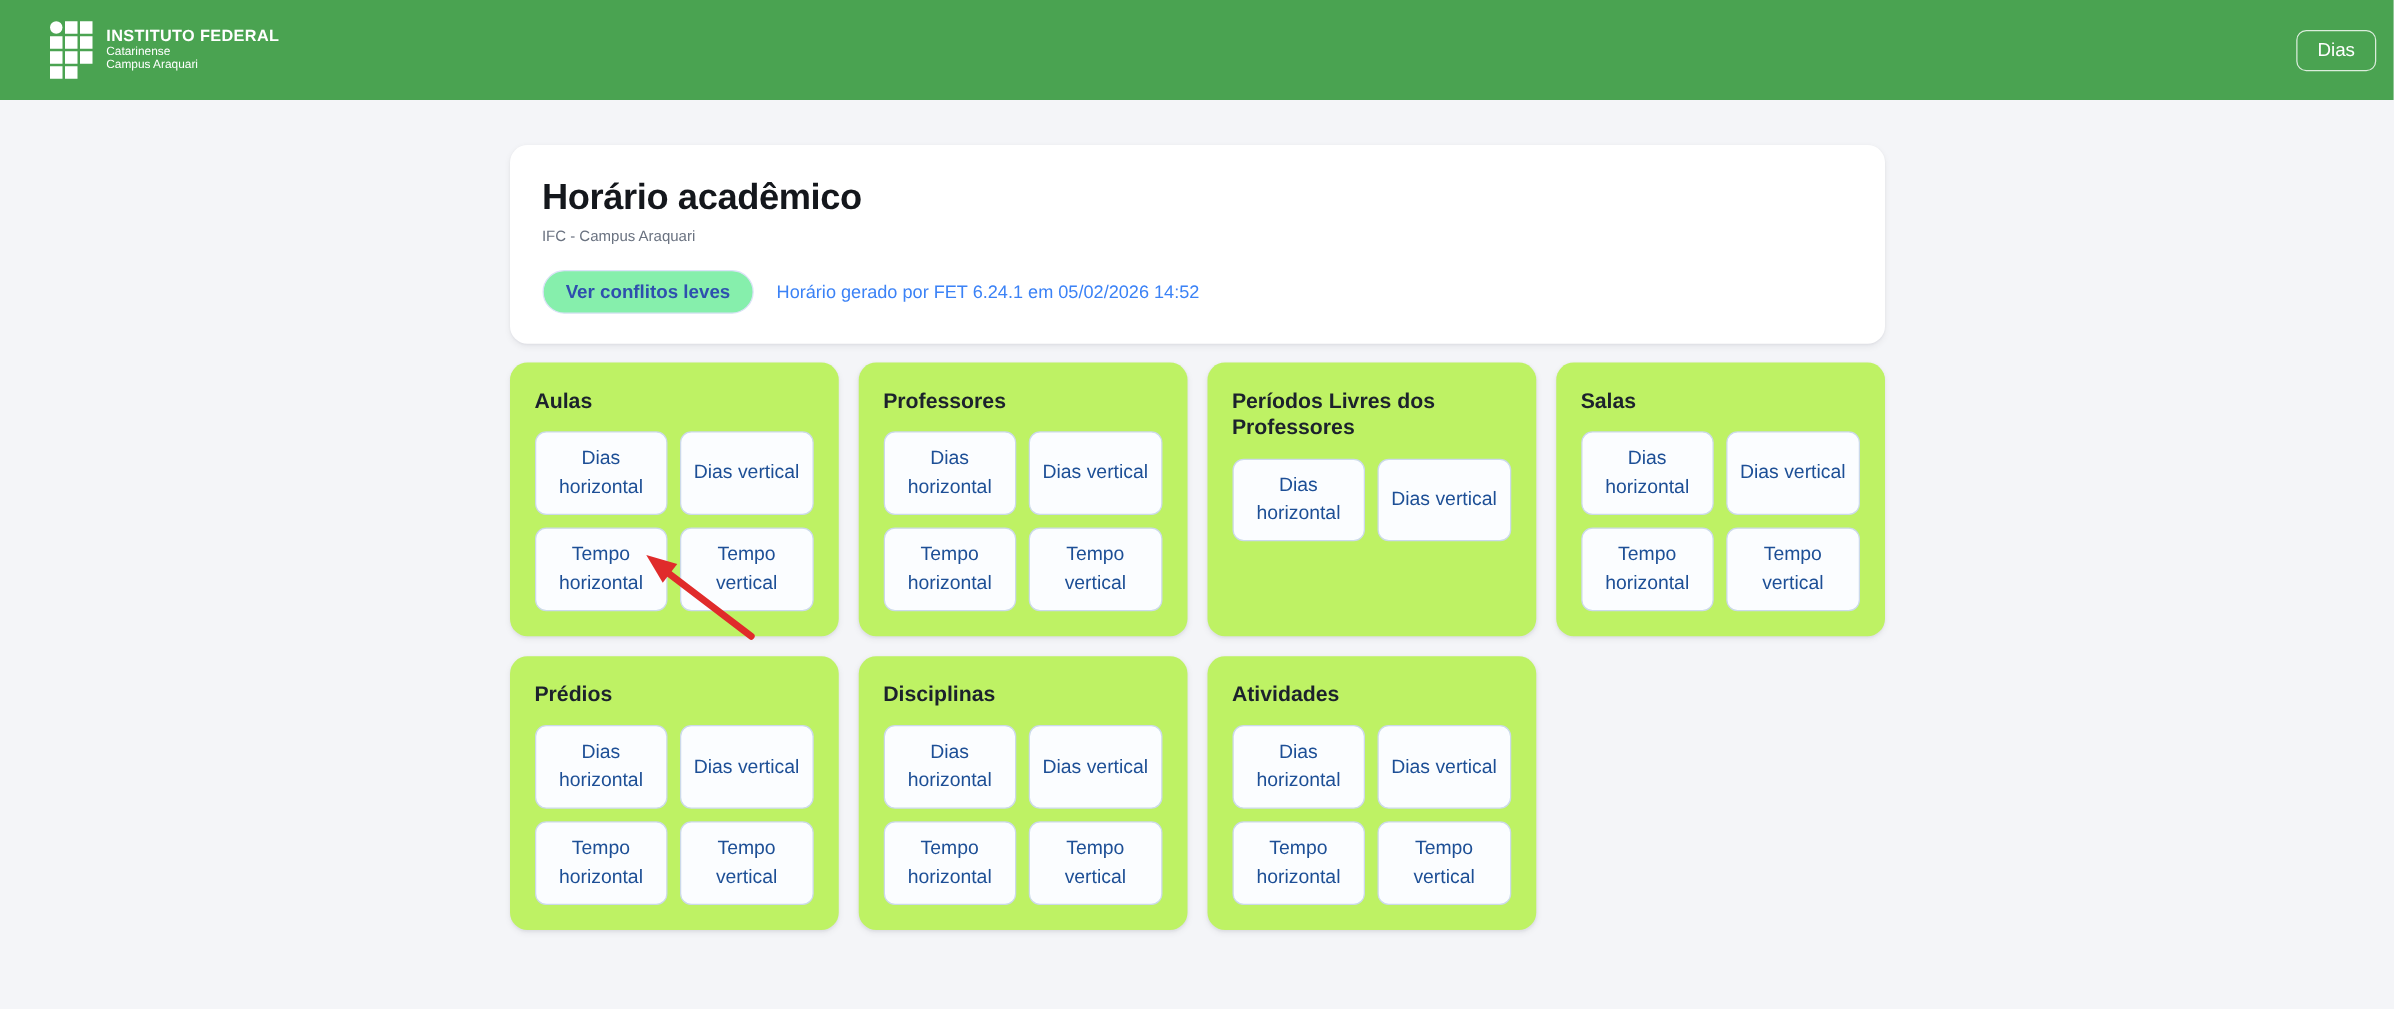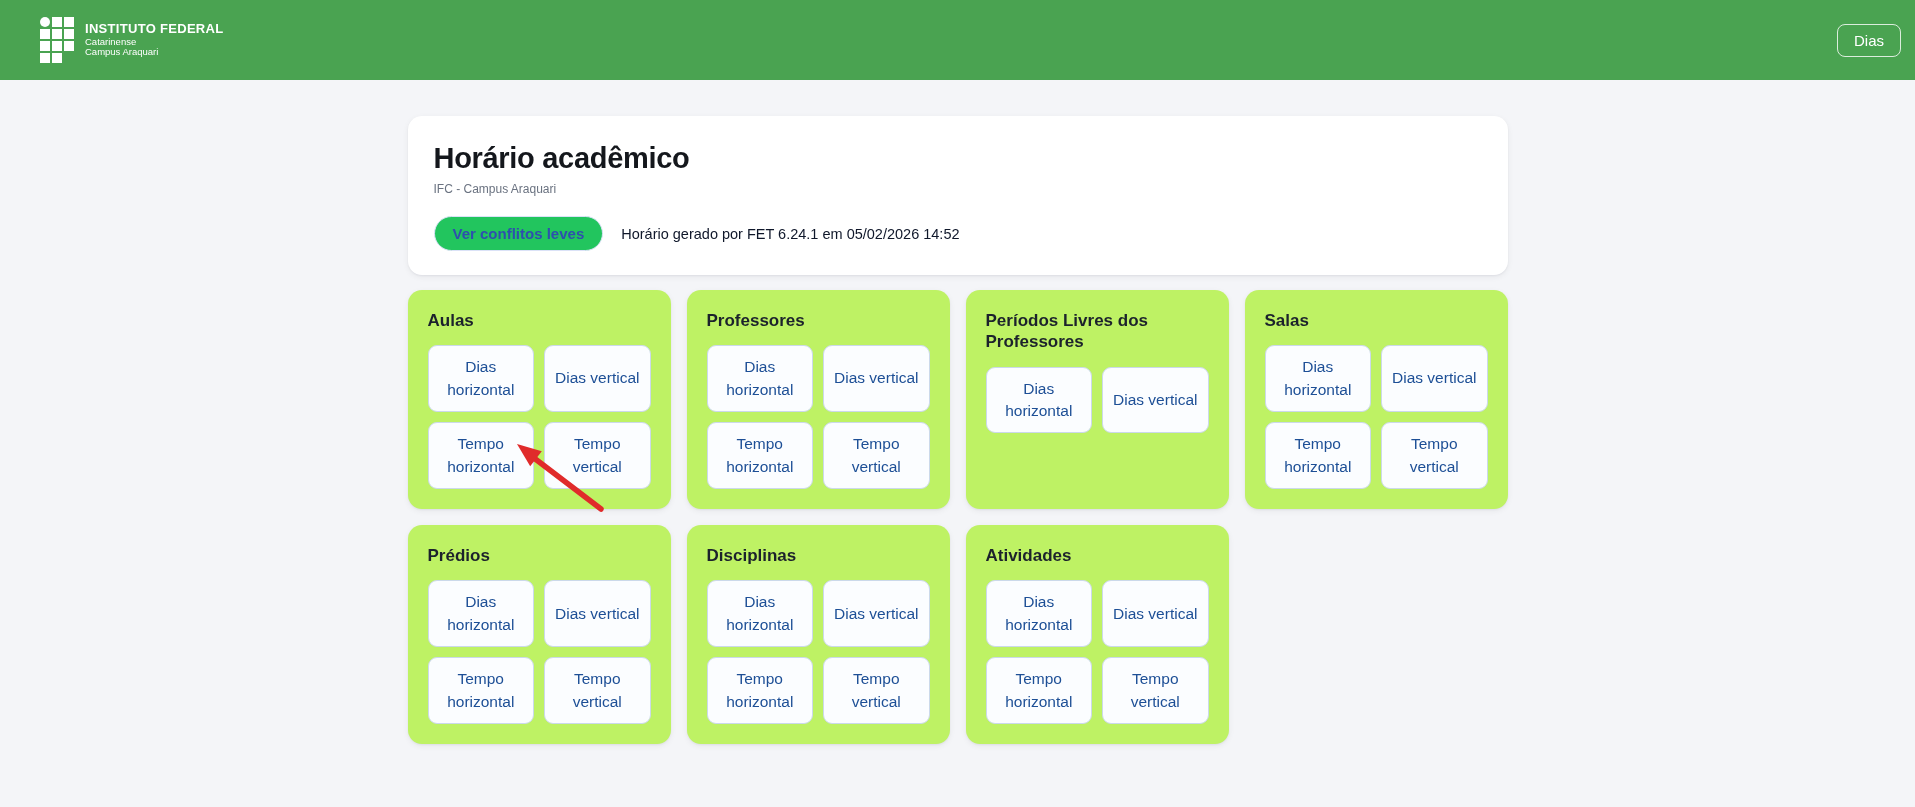--- a/index.html
+++ b/index.html
@@ -51,31 +51,31 @@
     margin-top: 36px;
     background: #ffffff;
     border-radius: 14px;
     box-shadow: 0 1px 2px rgba(16,24,40,.05), 0 2px 6px rgba(16,24,40,.06);
     padding: 26px 26px 24px 26px;
   }
   .hero-title { font-size: 29px; font-weight: 700; color: #14171c; letter-spacing: -.3px; }
   .hero-subtitle { margin-top: 7px; font-size: 12px; color: #6a7280; }
   .hero-row { margin-top: 20px; display: flex; align-items: center; gap: 18px; }
   .pill-btn {
-    background: #22c55e;
+    background: #86efac;
     color: #2e4fae;
     border: 1px solid #dbe2f7;
     border-radius: 999px;
     padding: 8px 18px;
     font-size: 15px;
     font-weight: 700;
     font-family: inherit;
     cursor: pointer;
   }
-  .generated-text { font-size: 14.5px; color: #0f172a; }
+  .generated-text { font-size: 14.5px; color: #3b82f6; }
 
   
   .cards-grid {
     margin-top: 15px;
     display: grid;
     grid-template-columns: repeat(4, 1fr);
     gap: 16px;
   }
   .section-card {
     background: #bef264;

